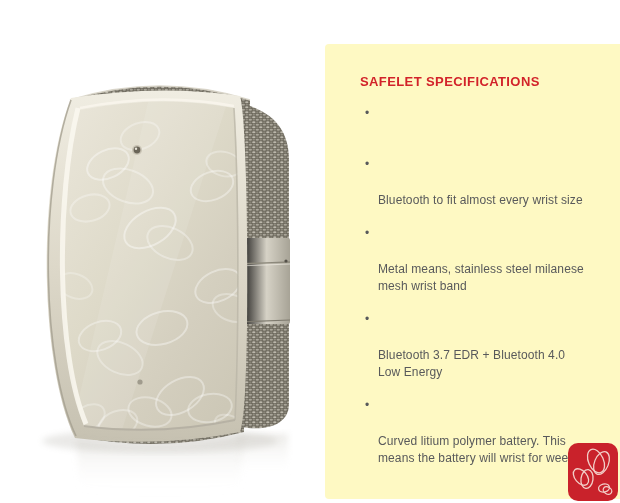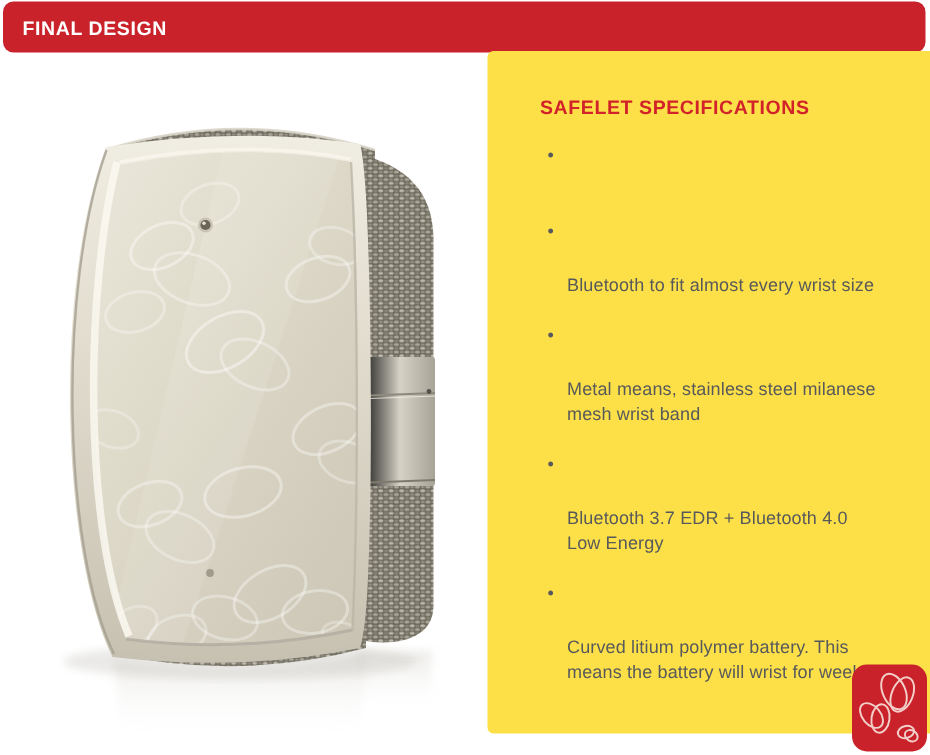--- a/index.html
+++ b/index.html
@@ -14,22 +14,22 @@
     display:flex;align-items:center;
   }
   .banner-title{
     color:#ffffff;font-size:13px;font-weight:bold;letter-spacing:.4px;
     padding-left:13px;
   }
   
   .product{position:absolute;left:0;top:36px;width:325px;height:467px;}
   
   .panel{
-    position:absolute;left:325px;top:34px;width:295px;height:455px;
-    background:#fde047;border-radius:4px 0 0 4px;
+    position:absolute;left:325px;top:44px;width:295px;height:455px;
+    background:#fef9c3;border-radius:4px 0 0 4px;
     box-sizing:border-box;
   }
   .panel-heading{
     margin:30px 0 0 35px;
     color:#d2232a;font-size:13px;font-weight:bold;letter-spacing:.4px;
   }
   .spec-list{
     list-style:none;margin:17px 0 0 0;padding:0 10px 0 40px;
   }
   .spec-list li{
@@ -45,23 +45,20 @@
     position:absolute;left:568px;top:443px;width:50px;height:58px;
     background:#c9222b;border-radius:10px;
   }
   .logo-badge svg{display:block;width:50px;height:58px;}
 </style>
 </head>
 <body>
 
 <div class="canvas">
 
-  <div class="banner">
-    <span class="banner-title">FINAL DESIGN</span>
-  </div>
 
   <div class="product">
     <svg viewBox="0 0 325 467" width="325" height="467">
       <defs>
         <pattern id="mesh" width="7" height="5" patternUnits="userSpaceOnUse">
           <rect width="7" height="5" fill="#6e6a5e"></rect>
           <ellipse cx="1.8" cy="1.2" rx="1.7" ry="1" fill="#bcb8ac"></ellipse>
           <ellipse cx="5.3" cy="3.7" rx="1.7" ry="1" fill="#aaa69a"></ellipse>
           <ellipse cx="5.3" cy="1.2" rx="1.3" ry="0.8" fill="#8a8679"></ellipse>
           <ellipse cx="1.8" cy="3.7" rx="1.3" ry="0.8" fill="#959184"></ellipse>

